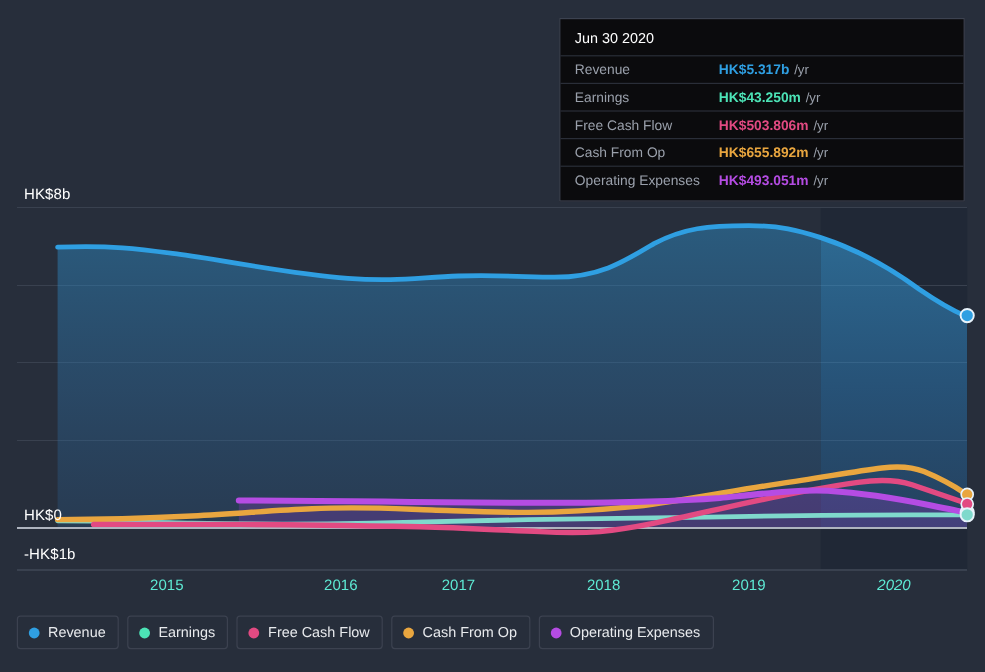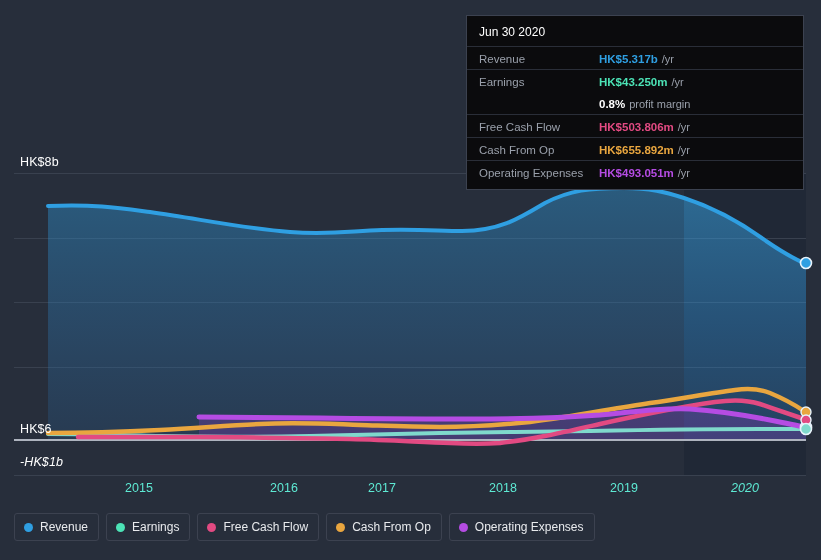--- a/index.html
+++ b/index.html
@@ -35,21 +35,21 @@
   
   .y-label {
     position: absolute;
     font-size: 12.5px;
     color: #ffffff;
     letter-spacing: 0.1px;
     white-space: nowrap;
   }
   #y-label-top  { left: 20px; top: 155px; }
   #y-label-zero { left: 20px; top: 422px; }
-  #y-label-neg  { left: 20px; top: 455px; font-style: italic; }
+  #y-label-neg  { left: 20px; top: 455px; }
 
   
   .x-label {
     position: absolute;
     top: 481px;
     font-size: 12.5px;
     color: #5eead4;
     transform: translateX(-50%);
     white-space: nowrap;
   }
@@ -221,21 +221,21 @@
     <g>
       <circle cx="806" cy="263" r="5.5" fill="#2f9fe2" stroke="#e8f3fb" stroke-width="1.6"></circle>
       <circle cx="806" cy="427" r="5.5" fill="#b54ce3" stroke="#e8f3fb" stroke-width="1.6"></circle>
       <circle cx="806" cy="412" r="5" fill="#e9a63f" stroke="#e8f3fb" stroke-width="1.4"></circle>
       <circle cx="806" cy="420" r="5" fill="#e24a82" stroke="#e8f3fb" stroke-width="1.4"></circle>
       <circle cx="806" cy="429" r="5.5" fill="#7fd9cc" stroke="#e8f3fb" stroke-width="1.6"></circle>
     </g>
   </svg>
 
   <div class="y-label" id="y-label-top">HK$8b</div>
-  <div class="y-label" id="y-label-zero">HK$6</div>
+  <div class="y-label" id="y-label-zero">HK$0</div>
   <div class="y-label" id="y-label-neg">-HK$1b</div>
 
   <div id="x-axis">
       <div class="x-label" style="left: 139px;">2015</div>
       <div class="x-label" style="left: 260px; margin-left: 24px;">2016</div>
       <div class="x-label" style="left: 382px;">2017</div>
       <div class="x-label" style="left: 503px;">2018</div>
       <div class="x-label" style="left: 624px;">2019</div>
       <div class="x-label" style="left: 745px; font-style: italic;">2020</div>
     </div>
@@ -244,24 +244,20 @@
     <div id="tooltip-date">Jun 30 2020</div>
     <div id="tooltip-rows">
         <div class="tt-row">
           <span class="tt-label">Revenue</span>
           <span><span class="tt-value rev">HK$5.317b</span><span class="tt-suffix">/yr</span></span>
         </div>
         <div class="tt-row">
           <span class="tt-label">Earnings</span>
           <span><span class="tt-value earn">HK$43.250m</span><span class="tt-suffix">/yr</span></span>
         </div>
-        <div class="tt-row no-rule">
-          <span class="tt-label"></span>
-          <span><span class="tt-value plain">0.8%</span><span class="tt-suffix">profit margin</span></span>
-        </div>
         <div class="tt-row">
           <span class="tt-label">Free Cash Flow</span>
           <span><span class="tt-value fcf">HK$503.806m</span><span class="tt-suffix">/yr</span></span>
         </div>
         <div class="tt-row">
           <span class="tt-label">Cash From Op</span>
           <span><span class="tt-value cfo">HK$655.892m</span><span class="tt-suffix">/yr</span></span>
         </div>
         <div class="tt-row">
           <span class="tt-label">Operating Expenses</span>

